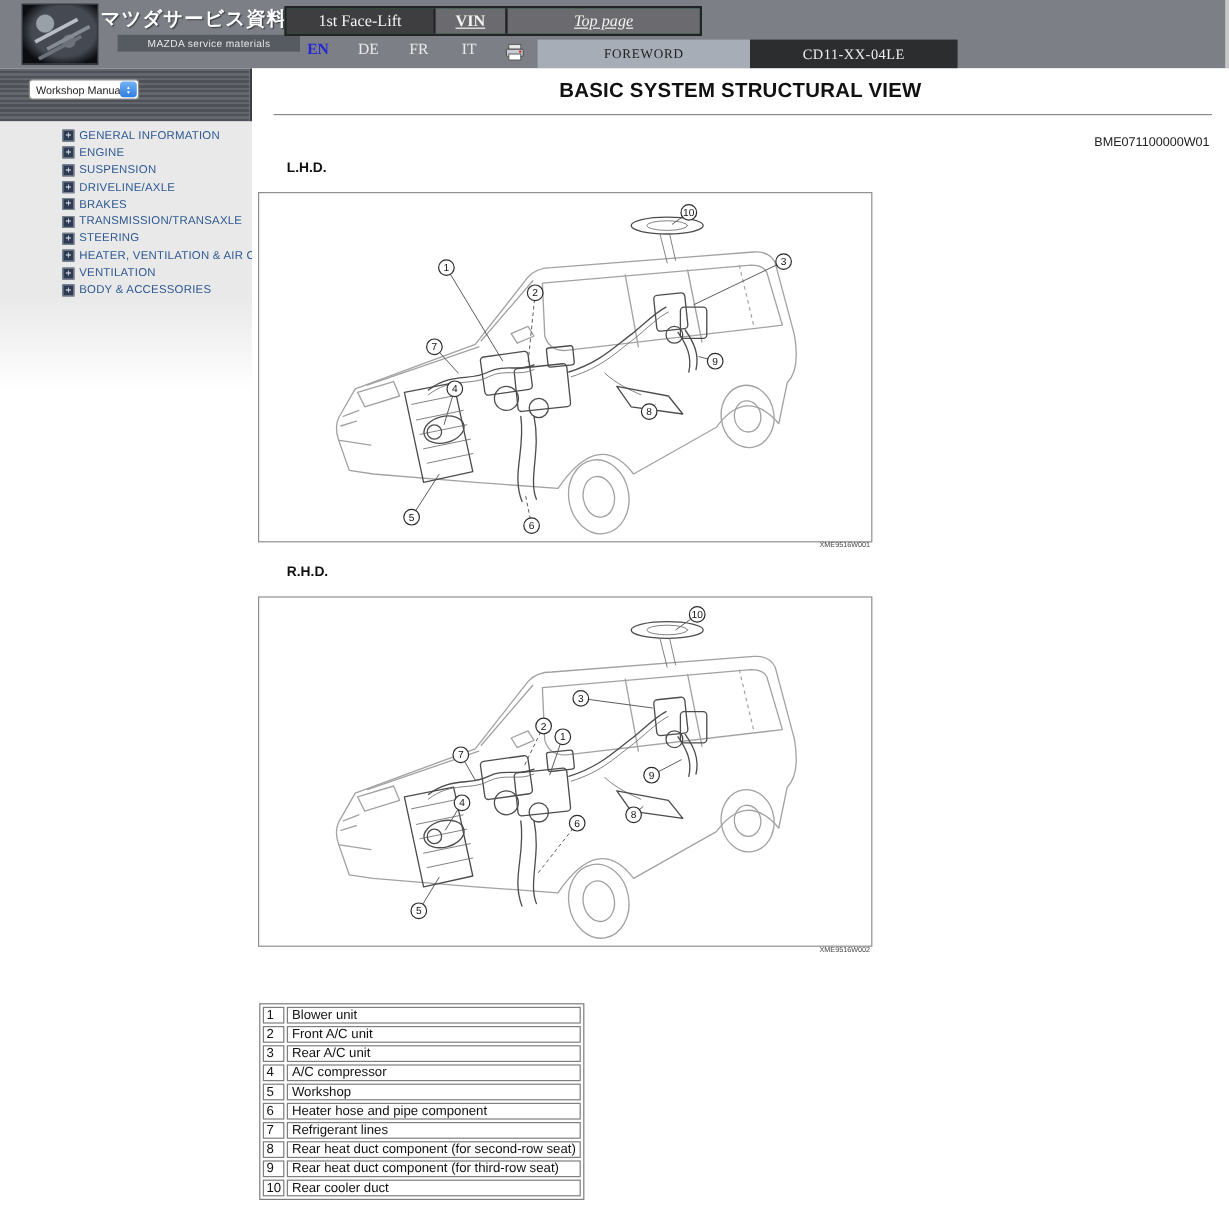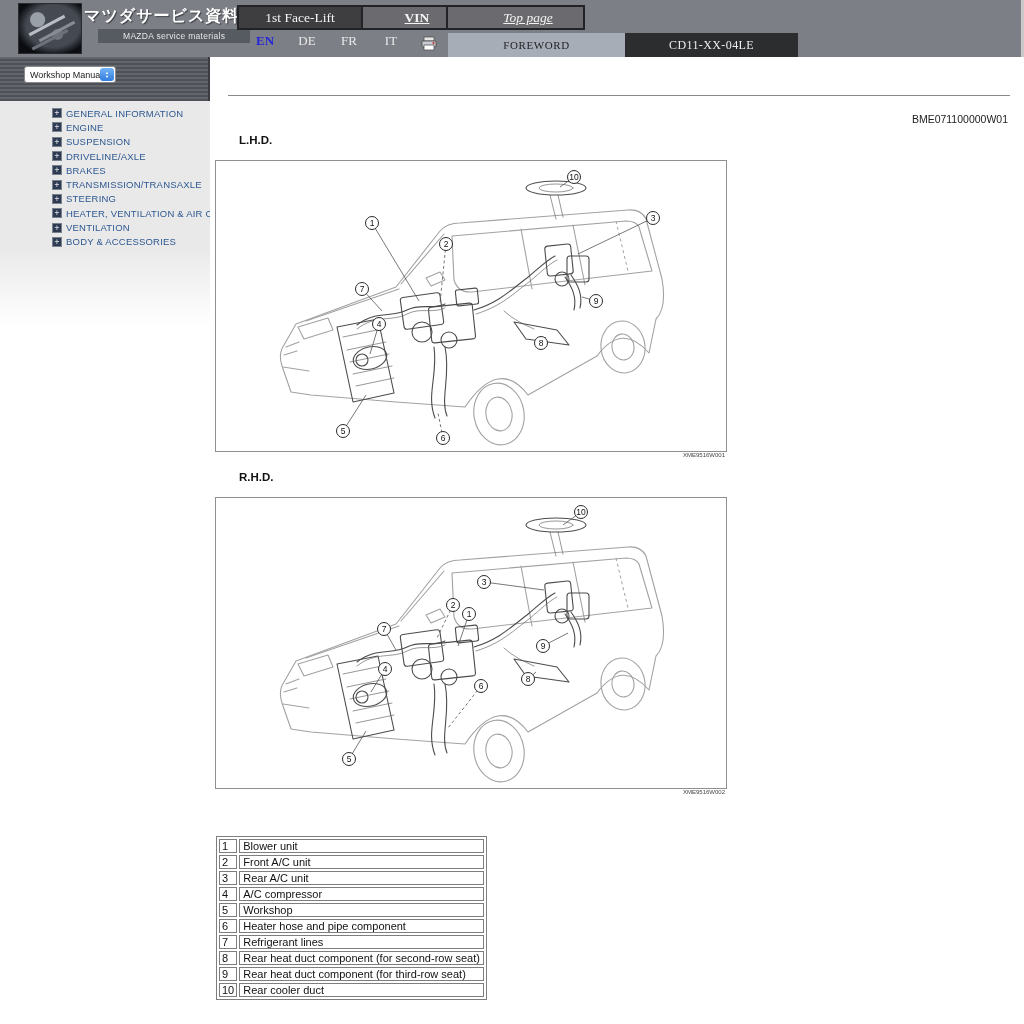--- a/index.html
+++ b/index.html
@@ -20,21 +20,21 @@
   .brand-jp{position:absolute;left:84px;top:6px;color:#fff;font-weight:bold;font-size:16px;
         letter-spacing:1px;font-family:"DejaVu Sans",sans-serif;text-shadow:1px 1px 1px #3a3d42;}
   .brand-sub{position:absolute;left:98px;top:29px;background:#565a61;color:#e6e6e6;
         font-size:8.5px;padding:2px 25px;letter-spacing:.3px;}
 
   .navbar{position:absolute;left:237px;top:5px;width:348px;height:25px;display:flex;
         border:2px solid #232327;background:#15803d;box-sizing:border-box;}
   .navseg{display:flex;align-items:center;justify-content:center;height:100%;
         font-family:"Liberation Serif",serif;font-size:13.5px;color:#f3f3f3;cursor:pointer;}
   .navseg.dark{background:#3e3e41;width:122px;}
-  .navseg.mid{background:#6b6b6f;padding-left:25px;}
+  .navseg.mid{background:#6b6b6f;}
   .navseg + .navseg{border-left:2px solid #232327;}
   .navseg.u{text-decoration:underline;}
   .seg-vin{width:58px;font-weight:bold;}
   .seg-top{flex:1;font-style:italic;}
 
   .lang-row{position:absolute;left:251px;top:33px;height:24px;display:flex;}
   .lang{width:28px;margin-right:14px;text-align:center;font-family:"Liberation Serif",serif;
         font-size:13px;color:#e9e9e9;cursor:pointer;}
   .lang.active{color:#2525d8;font-weight:bold;}
   .printer{position:absolute;left:420px;top:36px;width:18px;height:16px;cursor:pointer;}
@@ -175,20 +175,21 @@
         <span class="plus">+</span>
         <span class="nav-label">VENTILATION</span>
       </div>
       <div class="nav-item">
         <span class="plus">+</span>
         <span class="nav-label">BODY &amp; ACCESSORIES</span>
       </div>
     </div>
 
   <div class="content">
+    <div class="page-title">BASIC SYSTEM STRUCTURAL VIEW</div>
     <div class="rule"></div>
     <div class="doc-code">BME071100000W01</div>
 
     <div class="drv-label" style="top:77px">L.H.D.</div>
     <div class="figure" style="top:103px">
       <svg class="vandiagram" width="510" height="290" viewBox="0 0 510 290">
           <path d="M75,231 L66,205 Q62,193 68,184 L80,163 L180,126 L224,70 Q231,62 244,62 L412,49 Q425,48 430,58 L446,118 Q451,147 440,158 L433,192 Q406,161 381,195 L312,234 Q283,196 249,246 L180,241 L95,234 Z" class="body"></path>
           <path d="M236,75 L410,60 Q420,60 423,66 L436,110 L256,131 Q242,132 238,119 Z" class="body"></path>
           <path d="M305,68 L316,128" class="body"></path>
           <path d="M357,64 L369,124" class="body"></path>

